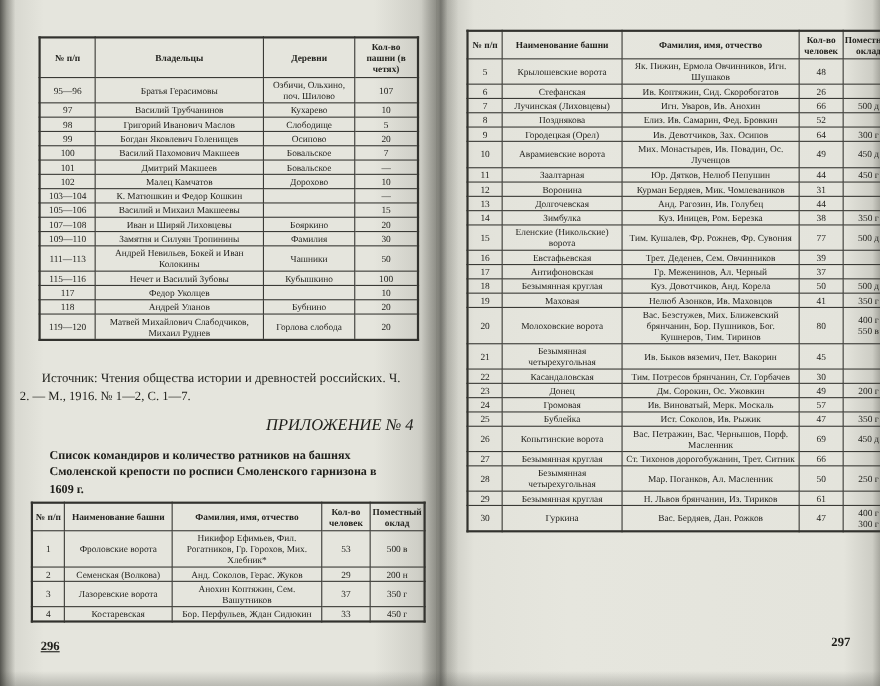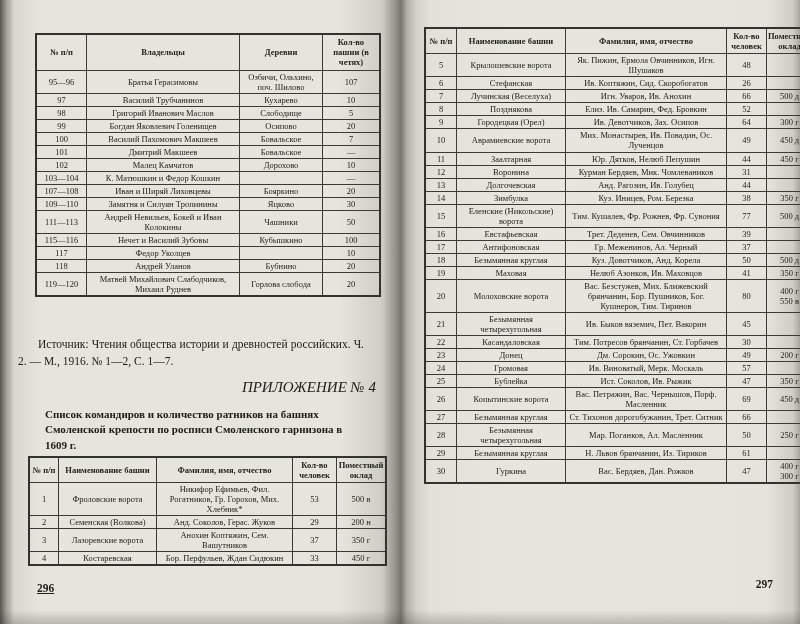--- a/index.html
+++ b/index.html
@@ -139,29 +139,35 @@
               <td>Дорохово</td>
               <td>10</td>
             </tr>
             <tr>
               <td>103—104</td>
               <td>К. Матюшкин и Федор Кошкин</td>
               <td></td>
               <td>—</td>
             </tr>
             <tr>
+              <td>105—106</td>
+              <td>Василий и Михаил Макшеевы</td>
+              <td></td>
+              <td>15</td>
+            </tr>
+            <tr>
               <td>107—108</td>
               <td>Иван и Ширяй Лиховцевы</td>
               <td>Бояркино</td>
               <td>20</td>
             </tr>
             <tr>
               <td>109—110</td>
               <td>Замятня и Силуян Тропинины</td>
-              <td>Яцково</td>
+              <td>Фамилия</td>
               <td>30</td>
             </tr>
             <tr>
               <td>111—113</td>
               <td>Андрей Невильев, Бокей и Иван Колокины</td>
               <td>Чашники</td>
               <td>50</td>
             </tr>
             <tr>
               <td>115—116</td>
@@ -266,21 +272,21 @@
             </tr>
             <tr>
               <td>6</td>
               <td>Стефанская</td>
               <td>Ив. Коптяжин, Сид. Скоробогатов</td>
               <td>26</td>
               <td></td>
             </tr>
             <tr>
               <td>7</td>
-              <td>Лучинская (Веселуха)</td>
+              <td>Лучинская (Лиховцевы)</td>
               <td>Игн. Уваров, Ив. Анохин</td>
               <td>66</td>
               <td>500 д</td>
             </tr>
             <tr>
               <td>8</td>
               <td>Позднякова</td>
               <td>Елиз. Ив. Самарин, Фед. Бровкин</td>
               <td>52</td>
               <td></td>

